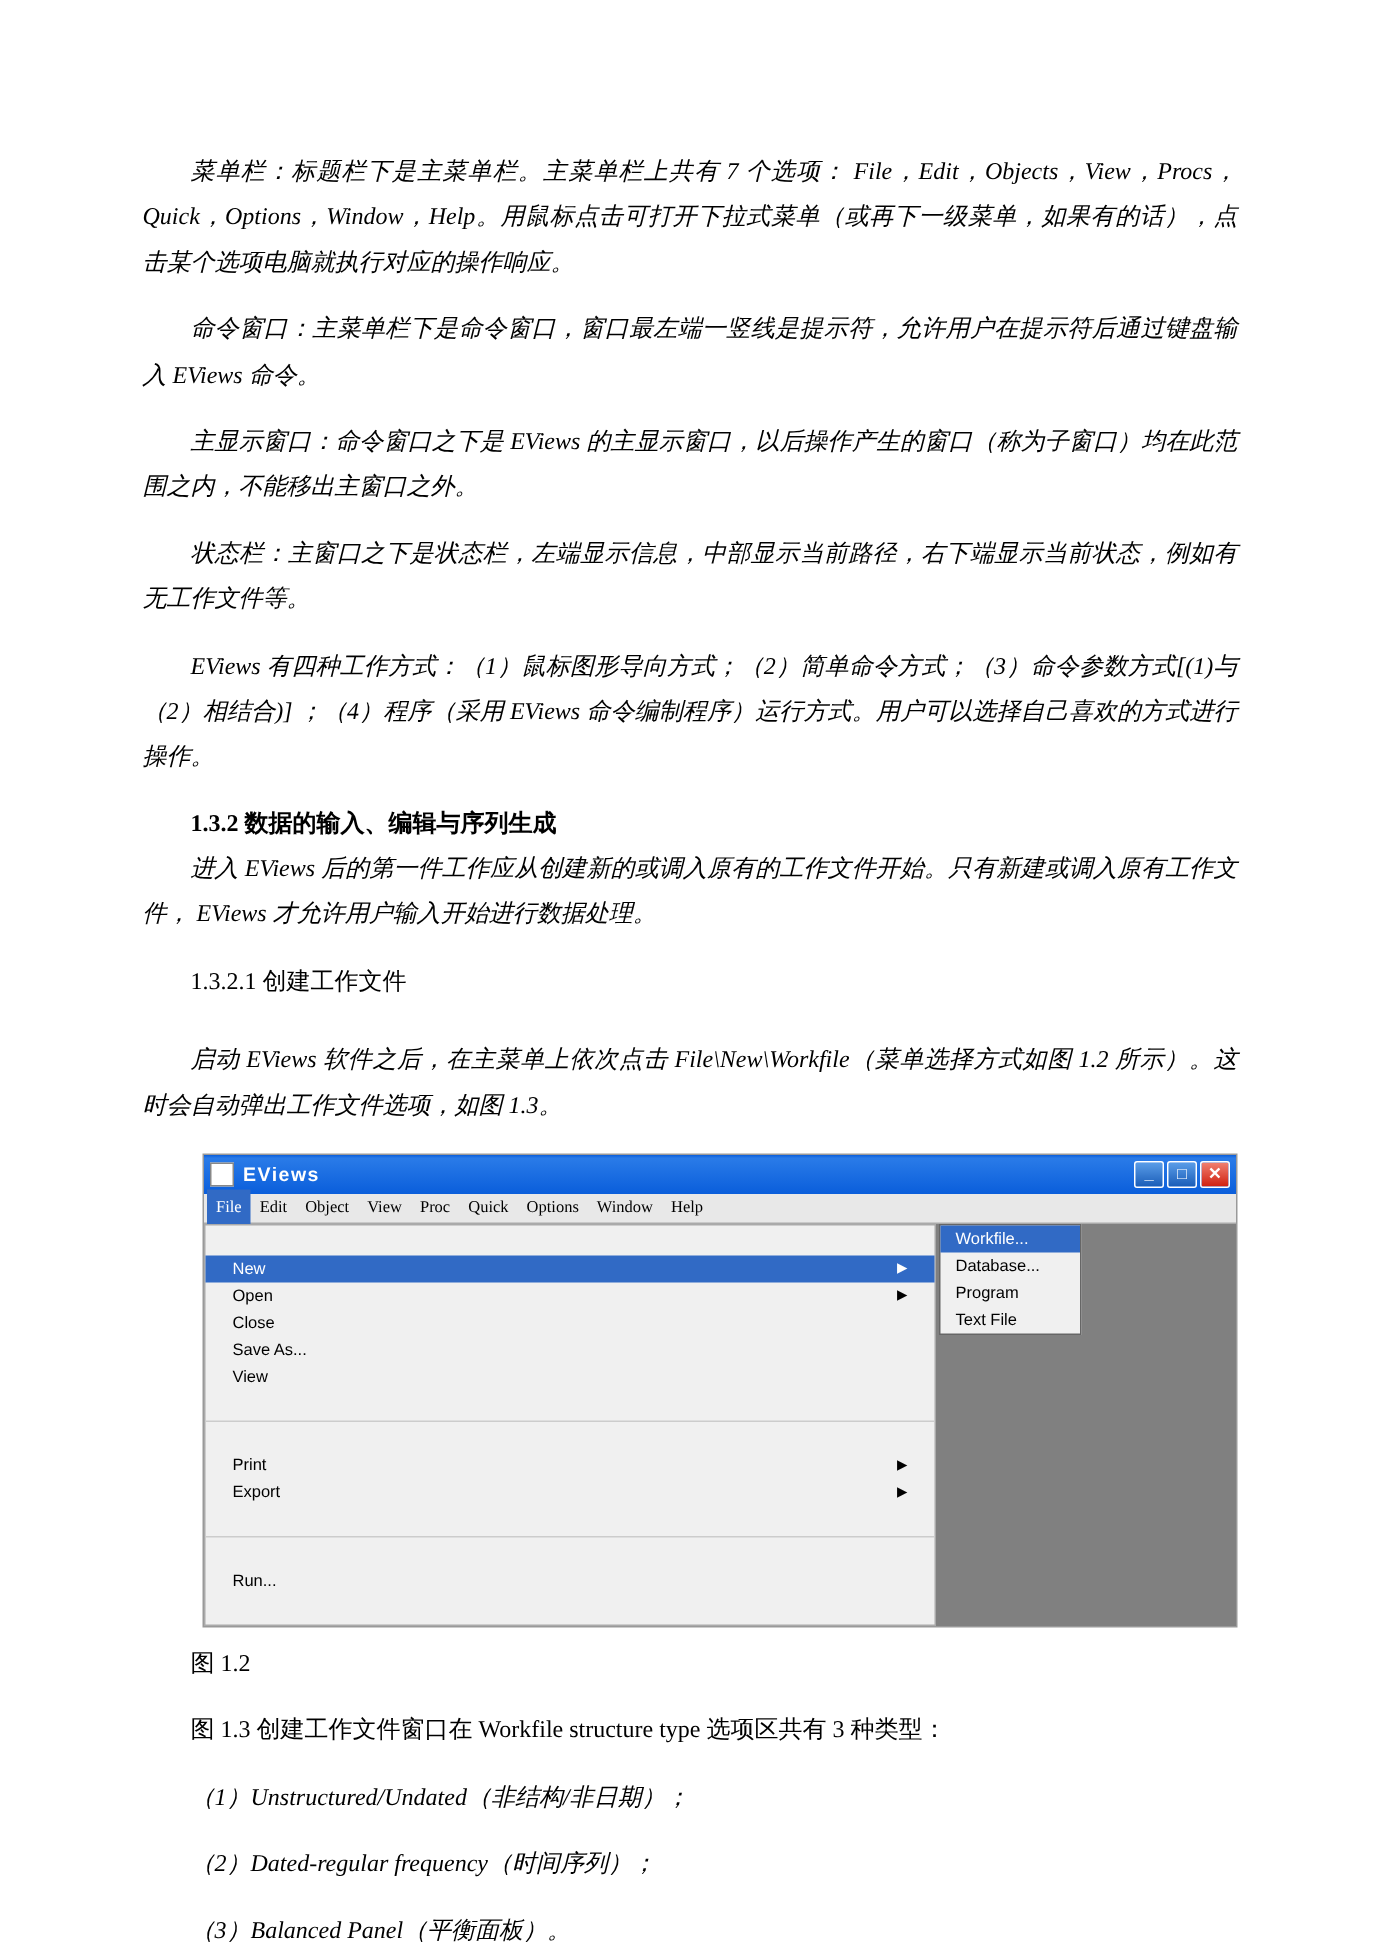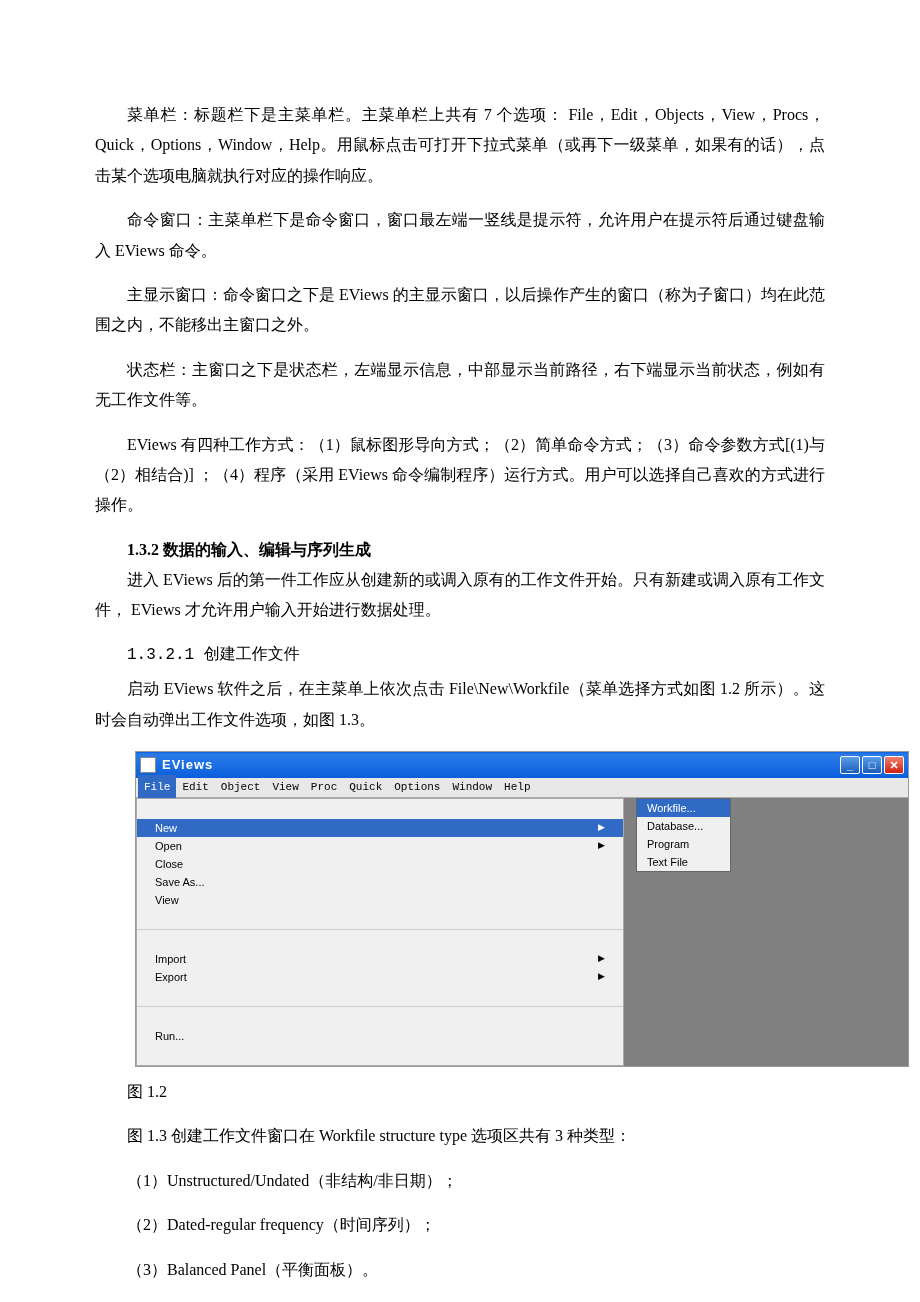--- a/index.html
+++ b/index.html
@@ -13,38 +13,38 @@
       line-height: 1.9;
       color: #000;
       background: #fff;
       width: 920px;
       padding: 100px 95px 60px 95px;
     }
     .paragraph {
       text-indent: 2em;
       margin-bottom: 14px;
       text-align: justify;
+      font-style: italic;
     }
     .heading {
       font-weight: bold;
       text-indent: 2em;
     }
     .sub-heading {
       text-indent: 2em;
-      margin-bottom: 4px;
-      font-family: Liberation Mono, monospace;
+      margin-bottom: 22px;
     }
     .caption {
       text-indent: 2em;
       margin-bottom: 14px;
       margin-top: 0;
     }
     .screenshot-container {
       margin: 16px 0 10px 40px;
-      width: 774px;
+      width: 690px;
       border: 1px solid #999;
     }
     .titlebar {
       background: linear-gradient(to bottom, #0a5edb 0%, #2a7be8 8%, #0a5edb 100%);
       height: 26px;
       display: flex;
       align-items: center;
       padding: 0 4px;
       color: #fff;
       font-family: "SimSun", "宋体", sans-serif;
@@ -87,21 +87,21 @@
     }
     .win-btn.close {
       background: linear-gradient(to bottom, #f08070, #d02010);
     }
     .menubar {
       background: #e8e8e8;
       height: 20px;
       display: flex;
       align-items: center;
       padding: 0 2px;
-      font-family: Liberation Mono, monospace;
+      font-family: Liberation Serif, serif;
       font-size: 11px;
       border-bottom: 1px solid #aaa;
     }
     .menubar-item {
       padding: 2px 6px;
       cursor: default;
     }
     .menubar-item.active {
       background: #316ac5;
       color: #fff;
@@ -136,21 +136,21 @@
     }
     .menu-item.highlighted {
       background: #316ac5;
       color: #fff;
     }
     .arrow-right {
       font-size: 9px;
     }
     .submenu {
       position: absolute;
-      left: 500px;
+      left: 490px;
       top: 0;
       width: 95px;
       background: #f0f0f0;
       border: 1px solid #666;
       font-family: "SimSun", "宋体", sans-serif;
       font-size: 11px;
     }
     .submenu-item {
       padding: 2px 10px;
       height: 18px;
@@ -215,21 +215,21 @@
         </div>
         <div class="menu-item">
           <span>Save As...</span>
         </div>
         <div class="menu-item">
           <span>View</span>
         </div>
       </div>
       <div class="menu-group">
         <div class="menu-item">
-          <span>Import</span>
+          <span>Print</span>
           <span class="arrow-right">▶</span>
         </div>
         <div class="menu-item">
           <span>Export</span>
           <span class="arrow-right">▶</span>
         </div>
       </div>
       <div class="menu-group">
         <div class="menu-item">
           <span>Run...</span>

